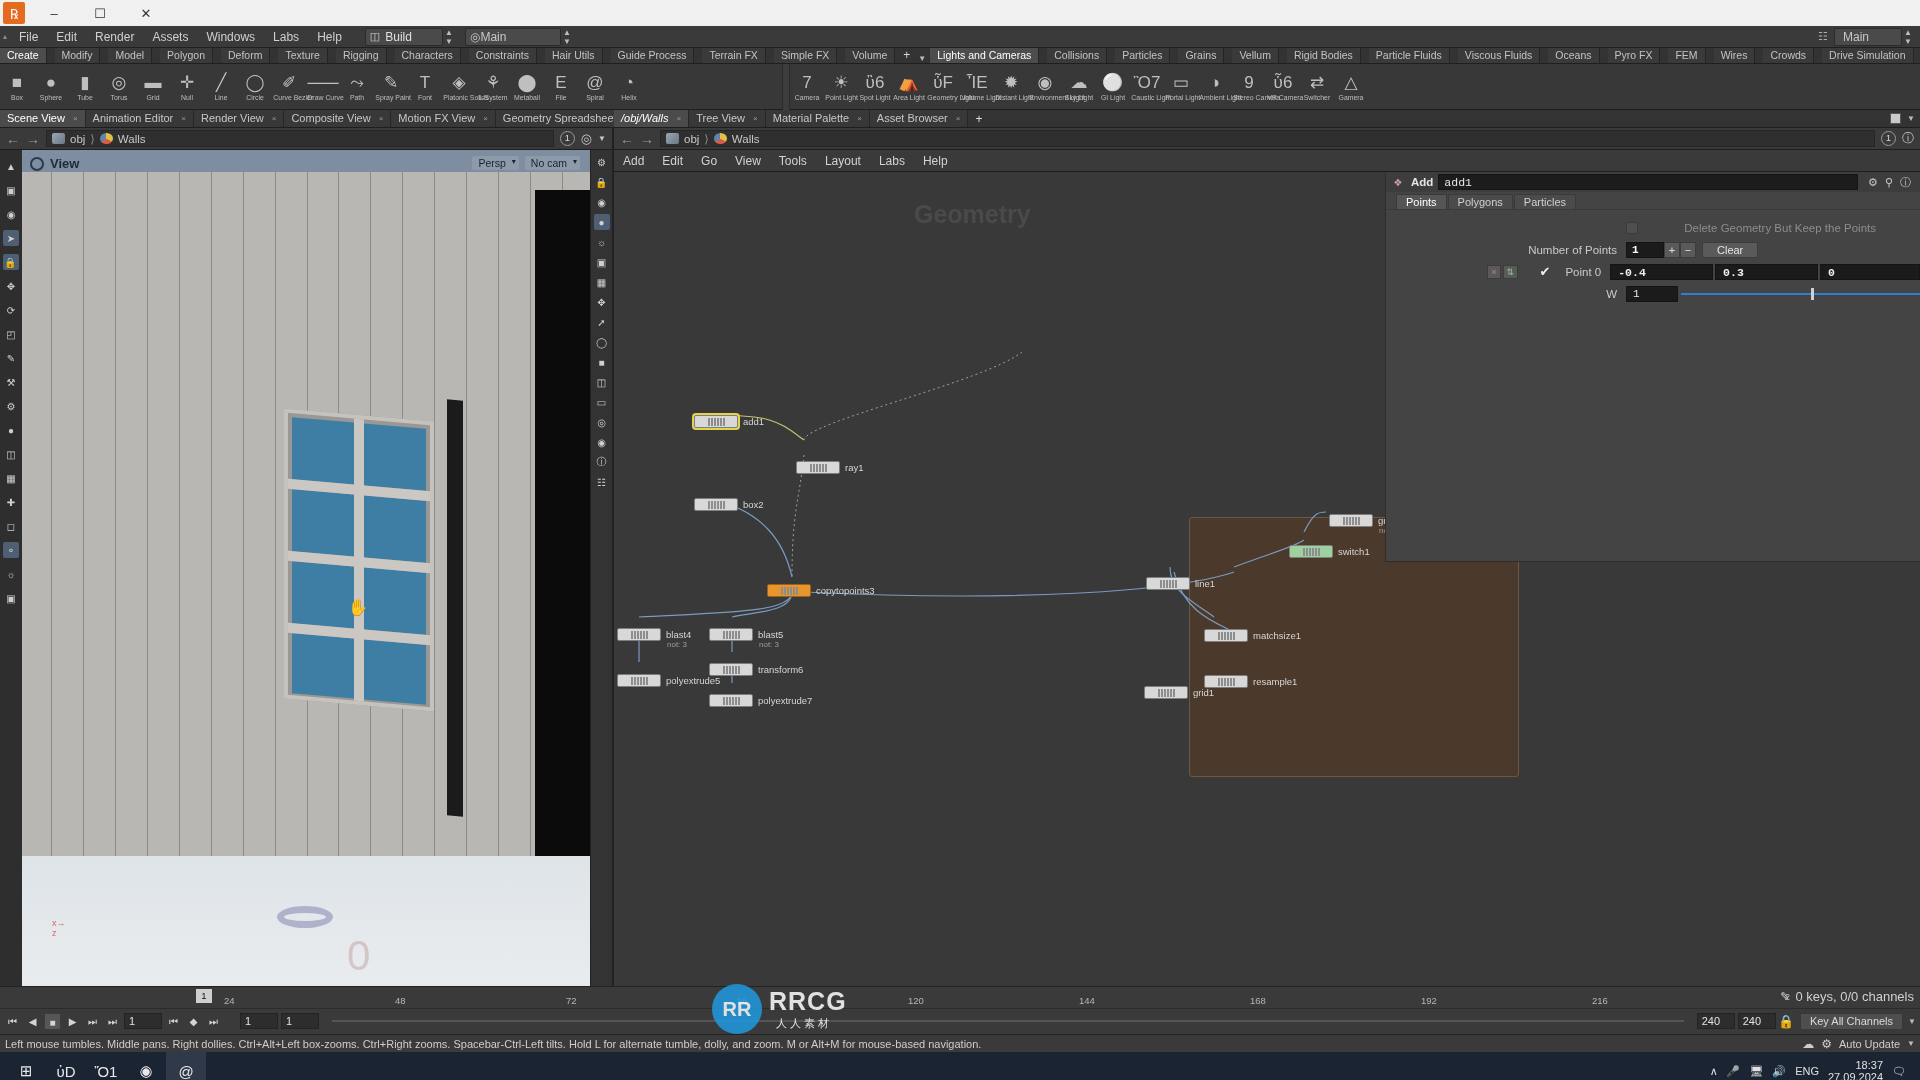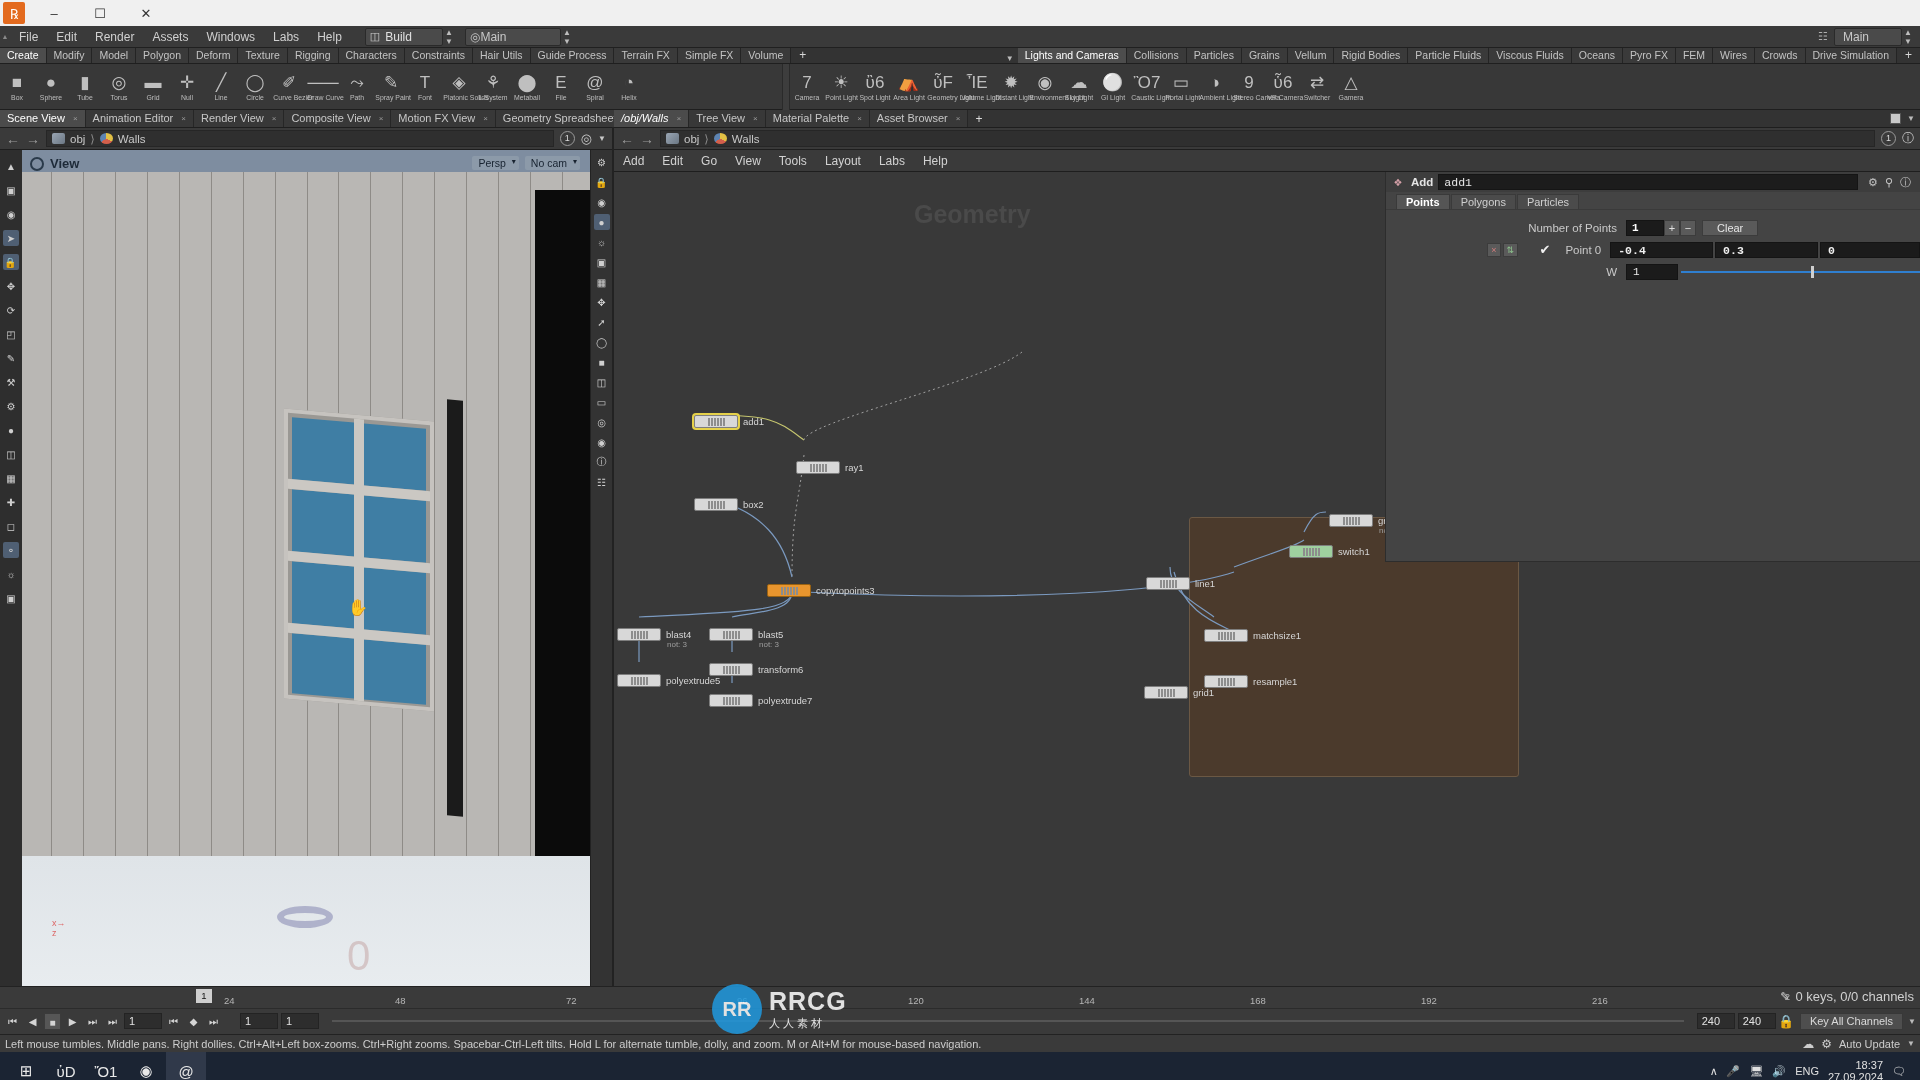--- a/index.html
+++ b/index.html
@@ -32,21 +32,21 @@
   .desk-main { display:flex; align-items:center; height:18px; margin-left:10px;
     background:#4a4a4a; border:1px solid #2a2a2a; border-radius:2px; padding:0 4px;
     min-width:96px; }
   .mb-right { margin-left:auto; display:flex; align-items:center; padding-right:6px; }
   .mb-right .mainlbl { background:#4a4a4a; border:1px solid #2a2a2a; height:18px;
     line-height:17px; padding:0 32px 0 8px; border-radius:2px; font-size:12px; }
 
   
   .shelfrow { height:16px; background:#333; display:flex; align-items:flex-end;
     border-bottom:1px solid #1f1f1f; }
-  .shelfside { display:flex; }
+  .shelfside { display:flex;gap:8px; }
   .shelf-tab { font-size:10.5px; line-height:15px; padding:0 7px; color:#c3c3c3;
     border-right:1px solid #242424; background:#3a3a3a; white-space:nowrap; }
   .shelf-tab.active { background:#4d4d4d; color:#fff; }
   .shelf-plus { padding:0 8px; color:#d8d8d8; font-size:12px; line-height:15px; }
   .shelf-split { flex:1; display:flex; justify-content:flex-end; align-items:center;
     padding-right:4px; }
   .caretdown { font-size:8px; color:#bbb; }
 
   
   .shelfbar { height:46px; background:#383838; display:flex;
@@ -166,21 +166,21 @@
   .parm-op-name { font-size:11.5px; font-weight:bold; color:#e5e5e5; }
   .parm-namefield { flex:1; height:16px; background:#1c1c1c; border:1px solid #151515;
     font-size:11.5px; color:#e8e8e8; padding:0 5px; line-height:15px;
     font-family:"Liberation Mono", monospace; }
   .parm-hdr-icons { display:flex; gap:7px; padding:0 5px; color:#c4c4c4;
     font-size:11px; align-items:center; }
   .parmtabs { height:18px; background:#444; display:flex; align-items:flex-end;
     padding-left:10px; border-bottom:1px solid #3a3a3a; }
   .parmtab { font-size:11px; padding:1px 9px; color:#cfcfcf; background:#4b4b4b;
     border:1px solid #3a3a3a; border-bottom:none; margin-right:1px; }
-  .parmtab.active { background:#555; color:#fff; font-weight:bold; }
+  .parmtab.active { background:#555; color:#fff; font-weight:normal; }
   .parmbody { padding:8px 0 0 0; }
   .prow { display:flex; align-items:center; height:19px; margin-bottom:3px; }
   .plabel { width:240px; text-align:right; padding-right:9px; font-size:11.5px;
     color:#c9c9c9; }
   .plabel.dim { color:#8d8d8d; }
   .chk { width:12px; height:12px; background:#4f4f4f; border:1px solid #3a3a3a; }
   .numfield { width:38px; height:16px; background:#1b1b1b; border:1px solid #141414;
     color:#fff; font-size:11px; font-weight:bold; padding-left:5px; line-height:15px;
     font-family:"Liberation Mono", monospace; }
   .stepbtn { width:16px; height:16px; background:#5a5a5a; border:1px solid #3c3c3c;
@@ -237,21 +237,21 @@
     color:#e0e0e0; font-size:11px; padding-right:8px; }
   .clock { text-align:right; line-height:12px; font-size:11px; }
 
   .wm { position:absolute; left:712px; bottom:46px; display:flex; align-items:center;
     gap:7px; opacity:.85; z-index:40; }
   .wm-badge { width:50px; height:50px; border-radius:50%; background:#1f9ae0;
     display:flex; align-items:center; justify-content:center; color:#fff;
     font-size:20px; font-weight:bold; }
   .wm-txt { color:#fff; }
   .wm-txt .big { font-size:25px; font-weight:bold; letter-spacing:1px; }
-  .wm-txt .small { font-size:11px; letter-spacing:3px; }
+  .wm-txt .small { font-size:11px; letter-spacing:3px;margin-left:7px; }
 </style>
 </head>
 <body>
 
 <div class="titlebar">
   <div class="tb-logo">℞</div>
   <div class="tb-btns">
     <div class="tb-btn">–</div>
     <div class="tb-btn">☐</div>
     <div class="tb-btn close">✕</div>
@@ -894,20 +894,25 @@
           </span>
         </div>
 
         <div class="parmtabs">
           <span class="parmtab active">Points</span>
           <span class="parmtab">Polygons</span>
           <span class="parmtab">Particles</span>
         </div>
 
         <div class="parmbody">
+          <div class="prow">
+            <span class="plabel"></span>
+            <span class="chk"></span>
+            <span style="margin-left:7px" class="plabel dim" style2="">Delete Geometry But Keep the Points</span>
+          </div>
 
           <div class="prow">
             <span class="plabel">Number of Points</span>
             <span class="numfield">1</span>
             <span class="stepbtn">+</span>
             <span class="stepbtn">−</span>
             <span class="pbtn">Clear</span>
           </div>
 
           <div class="prow">

